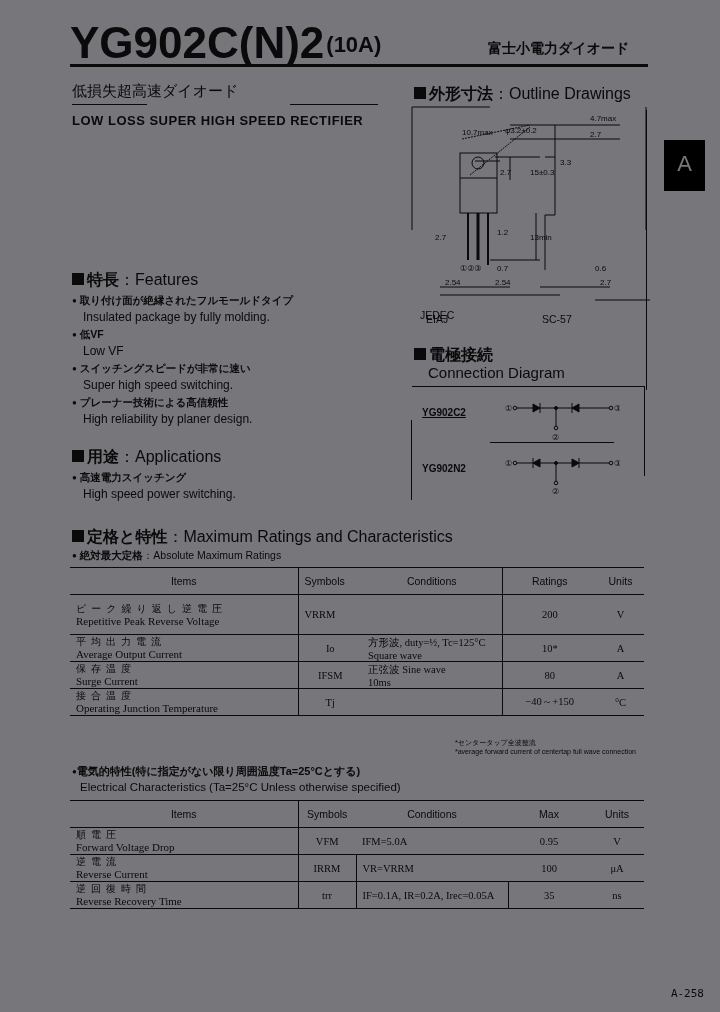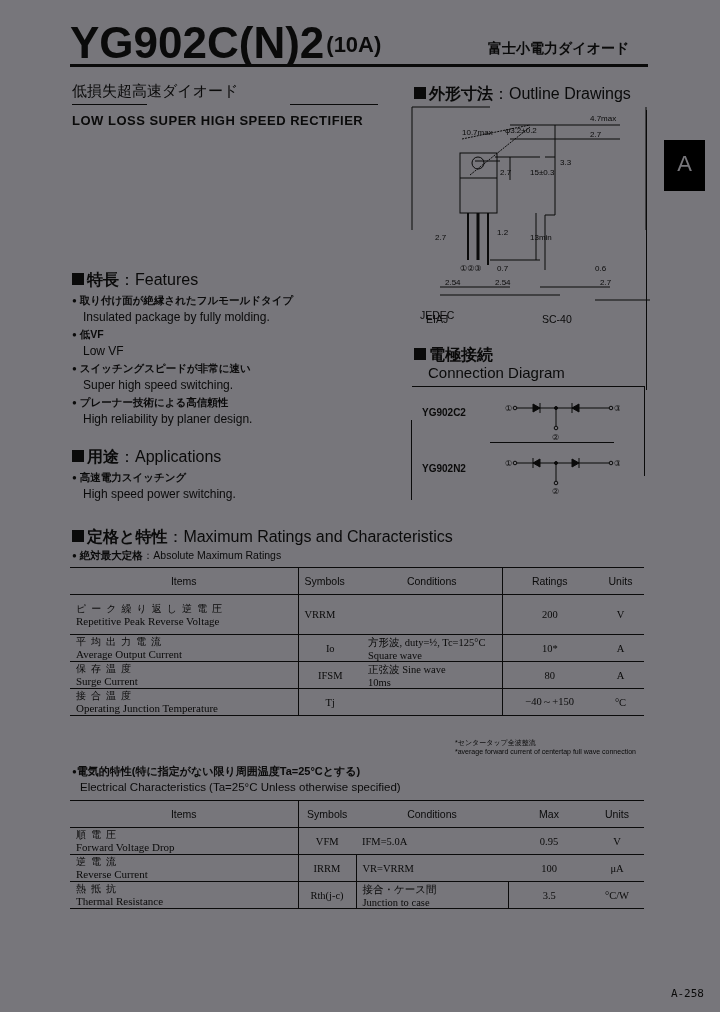--- a/index.html
+++ b/index.html
@@ -97,21 +97,21 @@
     <text x="87" y="166">0.7</text>
     <text x="185" y="166">0.6</text>
     <text x="35" y="180">2.54</text>
     <text x="85" y="180">2.54</text>
     <text x="190" y="180">2.7</text>
     <text x="50" y="166">①②③</text>
   </g>
 </svg>
 <div class="abs" style="left:420px;top:309px;font-size:10.5px;">JEDEC</div>
 <div class="abs" style="left:426px;top:313px;font-size:10.5px;">EIAJ</div>
-<div class="abs" style="left:542px;top:313px;font-size:10.5px;">SC-40</div>
+<div class="abs" style="left:542px;top:313px;font-size:10.5px;">SC-57</div>
 
 <div class="abs sec-head" style="left:72px;top:270px;"><span class="sq"></span><span class="jp">特長</span>：<span>Features</span></div>
 <div class="abs" style="left:72px;top:292px;line-height:17px;">
   <div class="bullet-jp">取り付け面が絶縁されたフルモールドタイプ</div>
   <div class="bullet-en">Insulated package by fully molding.</div>
   <div class="bullet-jp">低VF</div>
   <div class="bullet-en">Low VF</div>
   <div class="bullet-jp">スイッチングスピードが非常に速い</div>
   <div class="bullet-en">Super high speed switching.</div>
   <div class="bullet-jp">プレーナー技術による高信頼性</div>
@@ -123,21 +123,21 @@
   <div class="bullet-jp">高速電力スイッチング</div>
   <div class="bullet-en">High speed power switching.</div>
 </div>
 
 <div class="abs sec-head" style="left:414px;top:345px;"><span class="sq"></span><span class="jp">電極接続</span></div>
 <div class="abs" style="left:428px;top:364px;font-size:15px;">Connection Diagram</div>
 <div class="abs rule-thin" style="left:412px;top:386px;width:232px;"></div>
 <div class="abs vline" style="left:644px;top:386px;height:90px;"></div>
 <div class="abs vline" style="left:411px;top:420px;height:80px;"></div>
 <div class="abs rule-thin" style="left:490px;top:442px;width:124px;"></div>
-<div class="abs" style="left:422px;top:407px;font-size:10px;font-weight:bold;">YG902C2</div>
+<div class="abs" style="left:422px;top:407px;font-size:10px;font-weight:bold;text-decoration:underline;">YG902C2</div>
 <div class="abs" style="left:422px;top:463px;font-size:10px;font-weight:bold;">YG902N2</div>
 <svg class="abs" style="left:505px;top:400px;" width="115" height="95" viewBox="0 0 115 95">
   <g stroke="#0a0a0a" stroke-width="1" fill="#0a0a0a">
 
     <circle cx="10" cy="8" r="1.8" fill="none"></circle>
     <line x1="12" y1="8" x2="104" y2="8"></line>
     <polygon points="28,4 28,12 35,8"></polygon>
       <line x1="35" y1="3" x2="35" y2="13"></line>
     <polygon points="74,4 74,12 67,8"></polygon>
       <line x1="67" y1="3" x2="67" y2="13"></line>
@@ -283,27 +283,27 @@
     <td class="bl c">IRRM</td>
     <td class="bl">
           <div>VR=VRRM</div>
           <div></div>
         </td>
     <td class="c">100</td>
     <td class="c">μA</td>
   </tr>
   <tr style="height:27px;">
     <td>
-          <div class="item-jp">熱抵抗</div>
-          <div class="item-en">Thermal Resistance</div>
-        </td>
-    <td class="bl c">Rth(j-c)</td>
+          <div class="item-jp">逆回復時間</div>
+          <div class="item-en">Reverse Recovery Time</div>
+        </td>
+    <td class="bl c">trr</td>
     <td class="bl">
-          <div>接合・ケース間</div>
-          <div>Junction to case</div>
-        </td>
-    <td class="bl c">3.5</td>
-    <td class="c">°C/W</td>
+          <div>IF=0.1A, IR=0.2A, Irec=0.05A</div>
+          <div></div>
+        </td>
+    <td class="bl c">35</td>
+    <td class="c">ns</td>
   </tr>
 </tbody>
   </table>
 
 <div class="abs page-no">A-258</div>
 
 </body></html>

